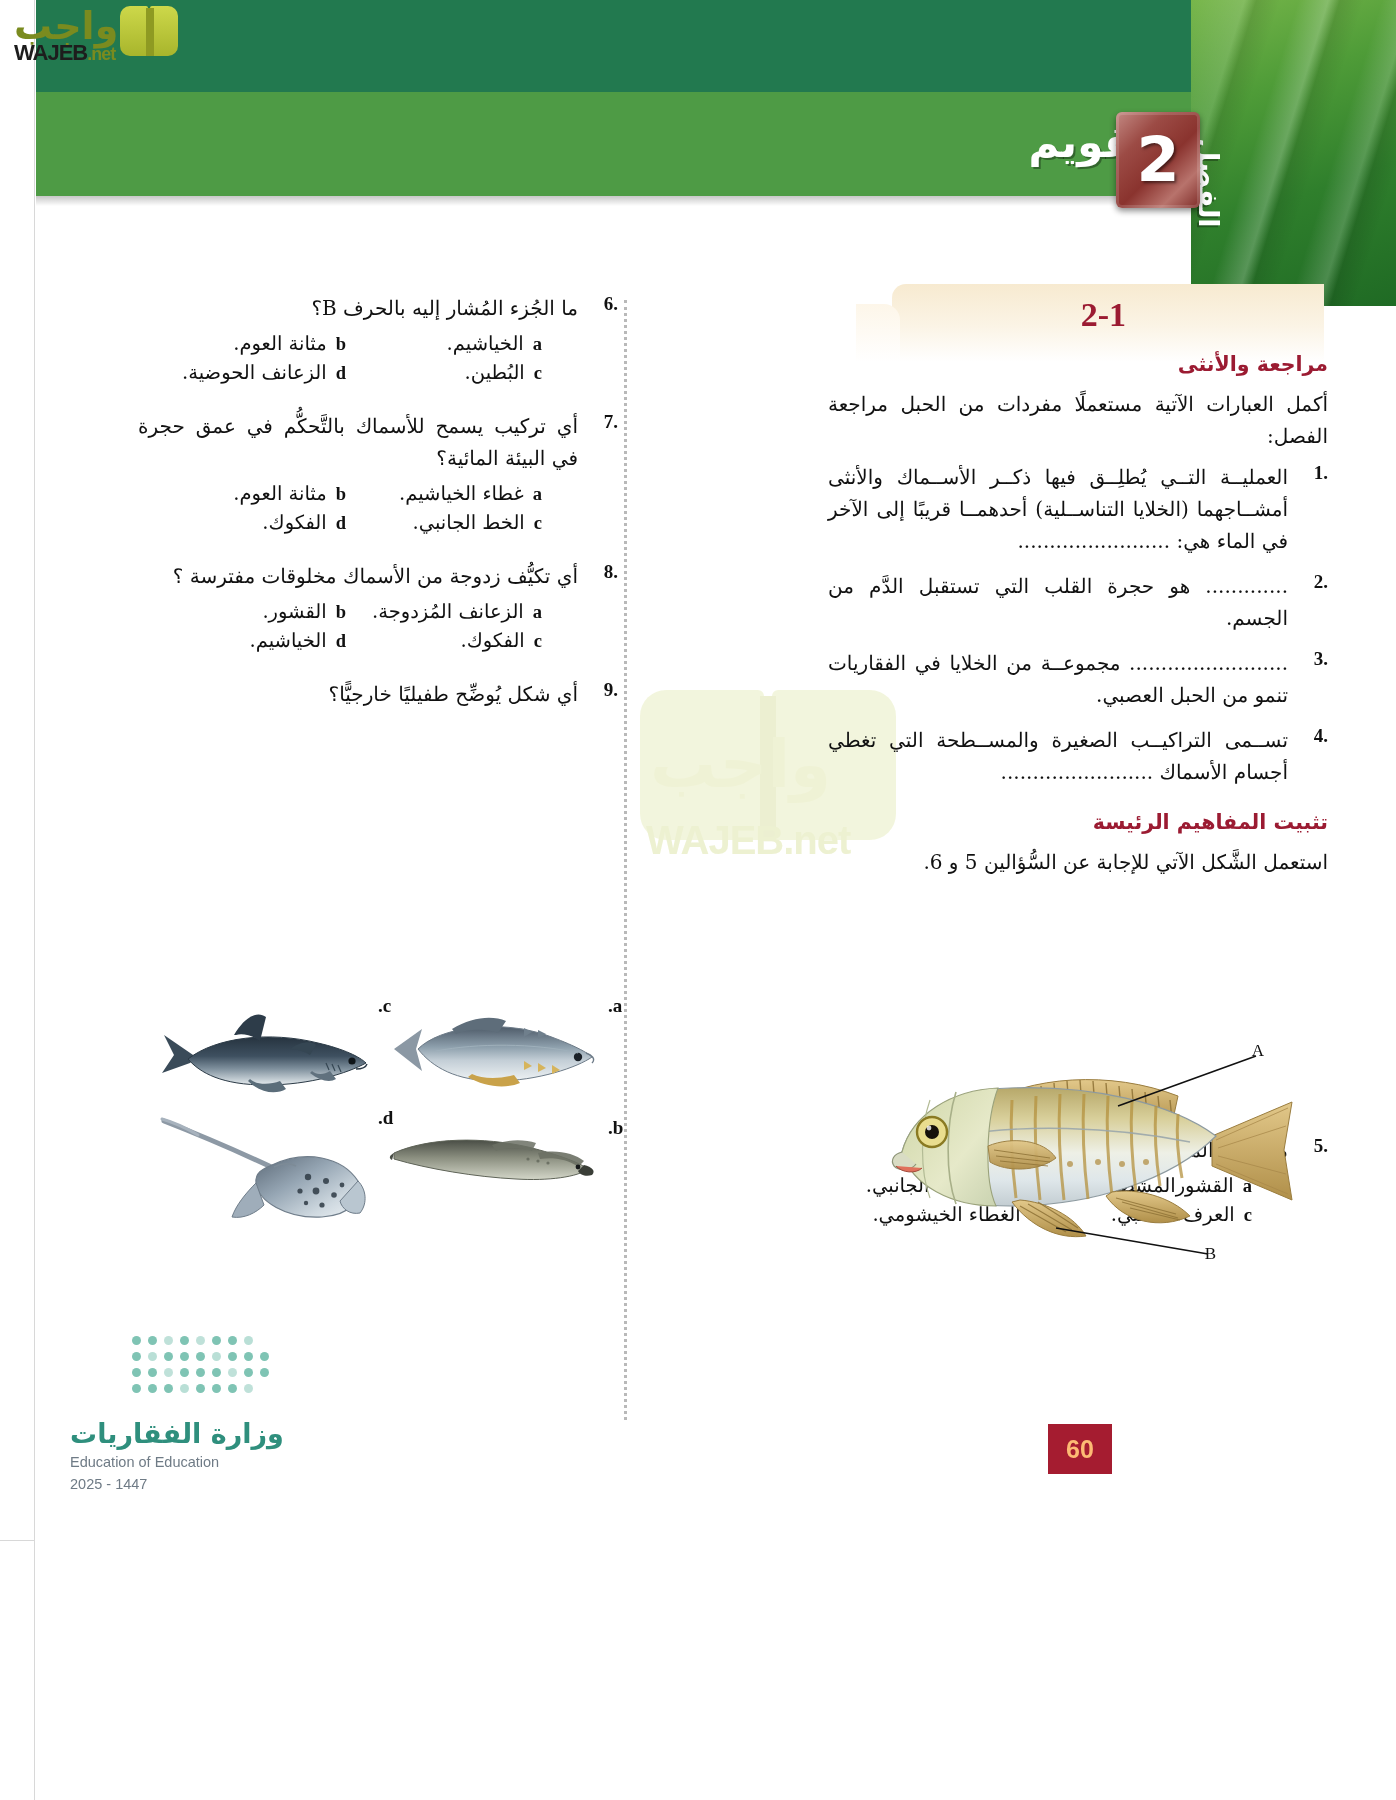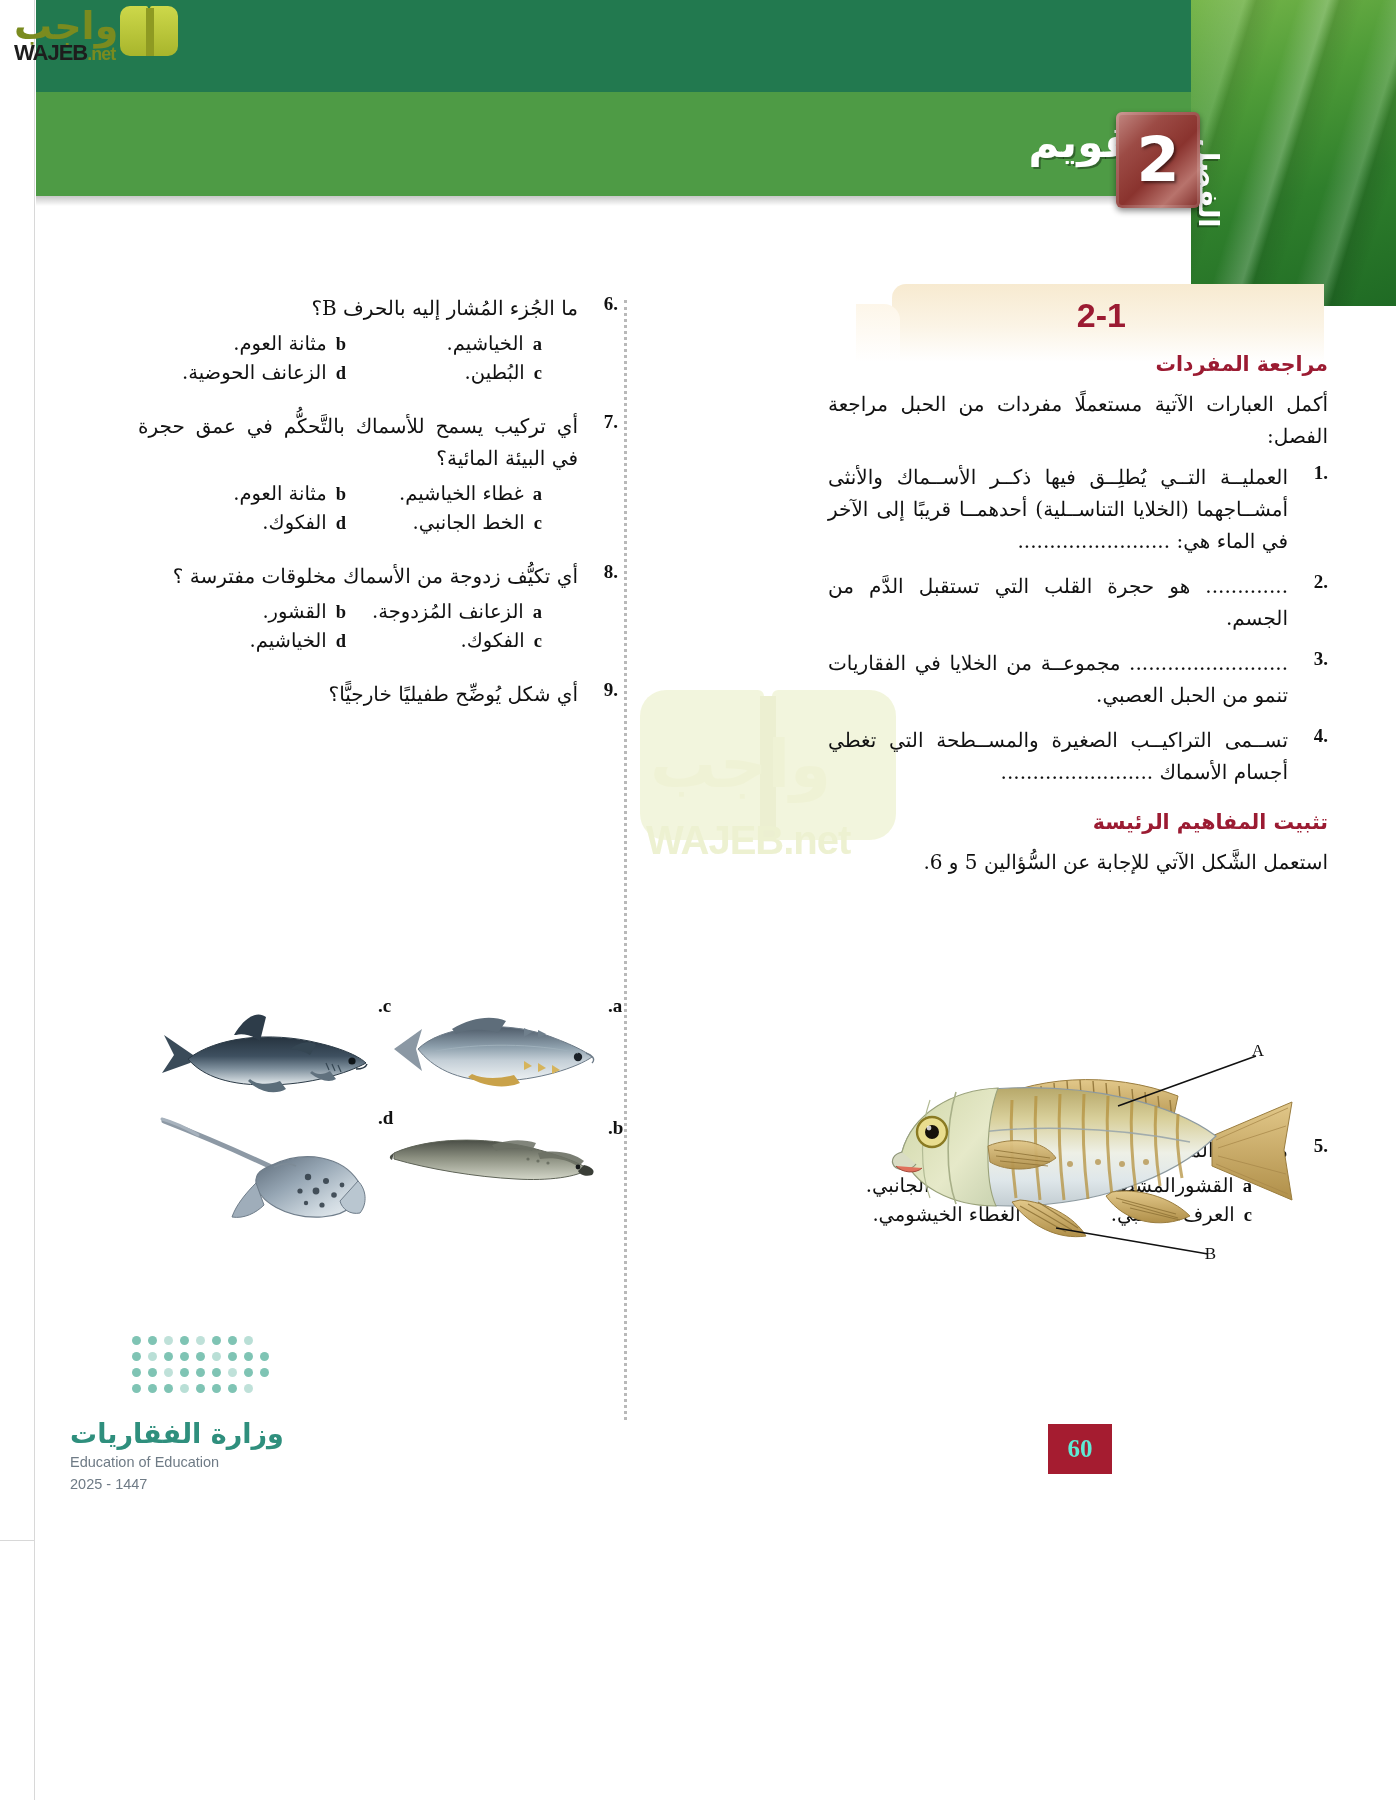--- a/index.html
+++ b/index.html
@@ -65,21 +65,21 @@
     background:#8e9a22;}
 
   
   .tab{position:absolute;right:72px;top:284px;width:432px;height:78px;
     background:linear-gradient(180deg,#f7ead0 0%,#fbf4e6 55%,#ffffff 100%);
     border-radius:14px 0 0 0;}
   .tab:before{content:"";position:absolute;left:-36px;top:20px;width:44px;height:58px;
     background:linear-gradient(180deg,#fdf6e9,#ffffff);
     border-radius:0 16px 0 0;}
   .tab-label{position:absolute;right:270px;top:296px;font-size:34px;font-weight:bold;
-    color:#9b1b32;font-family:Liberation Sans, sans-serif;direction:ltr;}
+    color:#9b1b32;font-family:Liberation Serif, serif;direction:ltr;}
 
   
   .divider{position:absolute;left:624px;top:300px;width:0;height:1120px;
     border-right:3px dotted #b9b9b9;}
 
   
   .col{position:absolute;direction:rtl;text-align:right;}
   .col-right{right:68px;top:352px;width:500px;}
   .col-left{left:138px;top:292px;width:480px;}
 
@@ -137,22 +137,22 @@
     background:#7fc4b4;display:block;}
   .moe .ar{position:absolute;left:8px;top:82px;font-size:27px;font-weight:bold;
     color:#2f8f7d;font-family:"DejaVu Sans",sans-serif;letter-spacing:1px;}
   .moe .en{position:absolute;left:8px;top:118px;font-size:14.5px;color:#6f7b86;
     font-family:"Liberation Sans",sans-serif;}
   .moe .yr{position:absolute;left:8px;top:140px;font-size:14.5px;color:#6f7b86;
     font-family:"Liberation Sans",sans-serif;direction:ltr;}
 
   .pagebox{position:absolute;left:1048px;top:1424px;width:64px;height:50px;
     background:#a51c30;display:flex;align-items:center;justify-content:center;}
-  .pagebox span{color:#5eead4;font-size:25px;font-weight:bold;
-    font-family:Liberation Serif, serif;direction:ltr;}
+  .pagebox span{color:#fdba74;font-size:25px;font-weight:bold;
+    font-family:Liberation Sans, sans-serif;direction:ltr;}
 </style>
 </head>
 <body>
 
 <div class="page">
 
   <div class="edge-rule"></div>
   <div class="edge-rule2"></div>
 
   <div class="banner-top"></div>
@@ -187,21 +187,21 @@
   <div class="wm">
     <div class="pg pl"></div>
       <div class="pg pr"></div>
       <div class="sp"></div>
     <div class="ar">واجب</div>
     <div class="en">WAJEB.net</div>
   </div>
 
   <div class="col col-right">
 
-    <div class="sec-head">مراجعة المفردات</div>
+    <div class="sec-head">مراجعة والأنثى</div>
     <div class="para">أكمل العبارات الآتية  مستعملًا مفردات من الحبل مراجعة الفصل:</div>
 
     <ul class="qlist">
       <li class="qitem">
         <span class="qnum">1.</span>
         <div class="qtext">العمليــة التــي يُطلِــق فيها ذكــر الأســماك والأنثى أمشــاجهما (الخلايا التناســلية) أحدهمــا قريبًا إلى الآخر في الماء هي: ........................</div>
       </li>
       <li class="qitem">
         <span class="qnum">2.</span>
         <div class="qtext">............. هو حجرة القلب التي تستقبل الدَّم من الجسم.</div>

